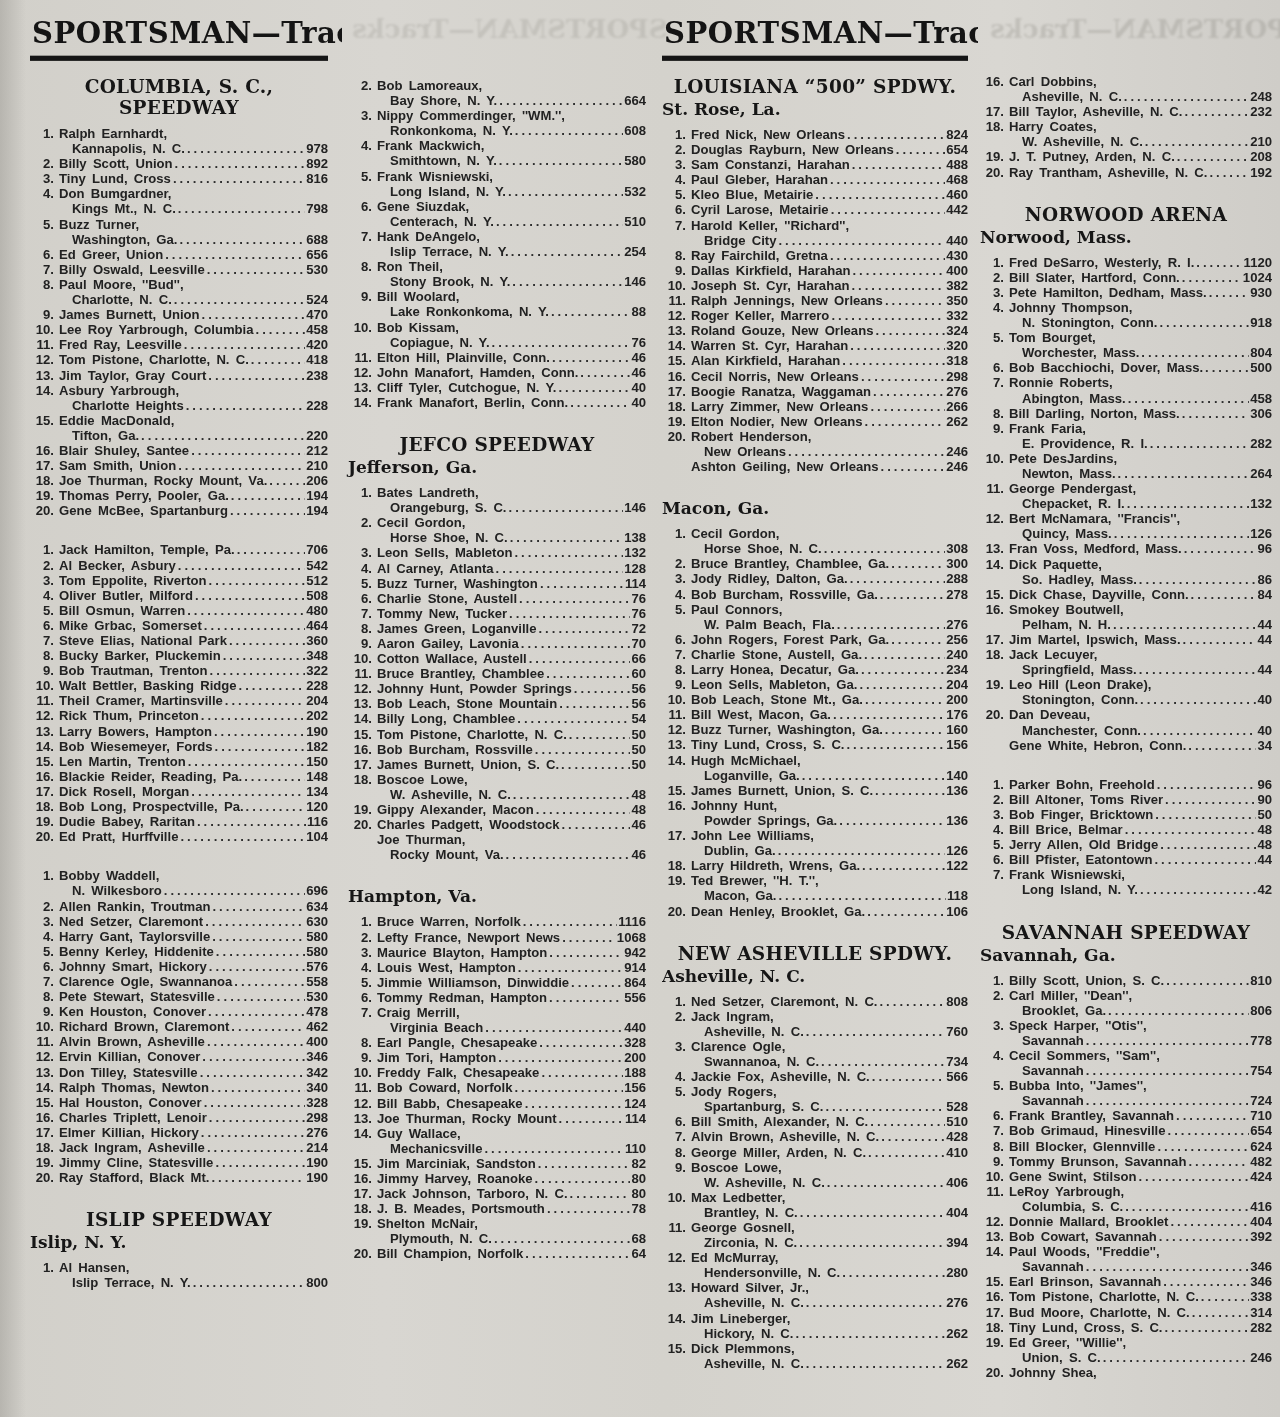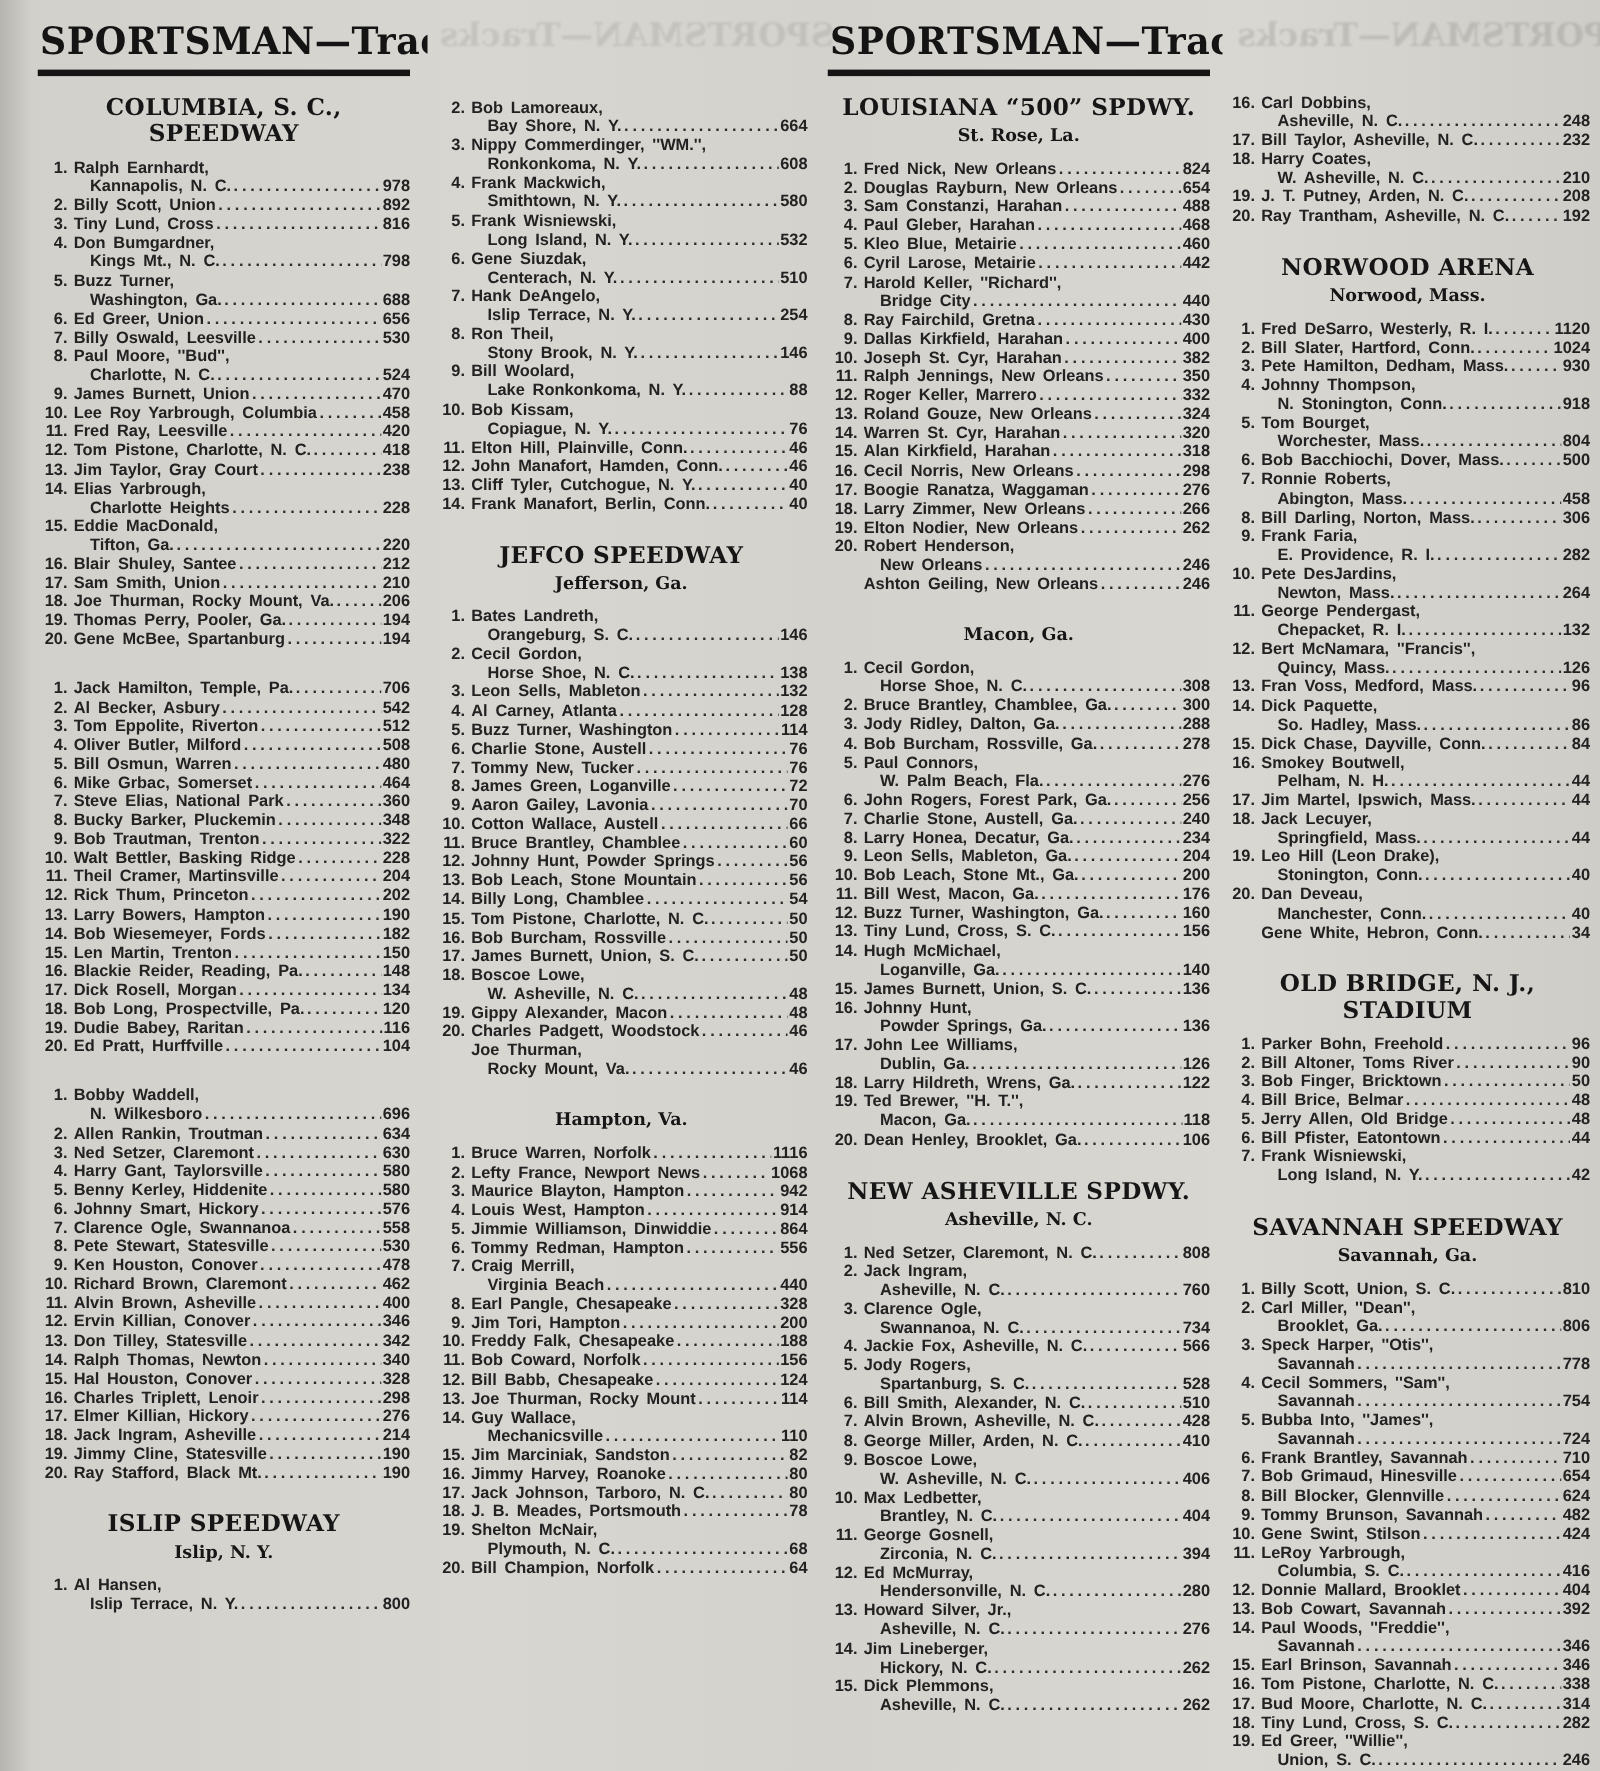--- a/index.html
+++ b/index.html
@@ -27,21 +27,21 @@
     transform:scaleY(1.04);color:#141414;
   }
   .section{margin-bottom:24px;}
   .stitle{
     font-family:"DejaVu Serif",serif;font-weight:700;
     font-size:18.5px;line-height:21px;text-align:center;
     margin:12px 0 2px 0;color:#161616;letter-spacing:.3px;
   }
   .ssub{
     font-family:"DejaVu Serif",serif;font-weight:700;
-    font-size:14px;line-height:20px;text-align:center;
+    font-size:17px;line-height:20px;
     margin:0;color:#161616;
   }
   .entries{margin-top:8px;}
   .row{
     display:flex;align-items:baseline;
     font-size:13.1px;line-height:15.1px;font-weight:700;
     word-spacing:2.6px;color:#222;
   }
   .num{flex:0 0 24px;text-align:right;padding-right:5px;white-space:nowrap;}
   .txt{white-space:nowrap;}
@@ -162,21 +162,21 @@
             <span class="pts">418</span>
           </div>
           <div class="row">
             <span class="num">13.</span>
             <span class="txt">Jim Taylor, Gray Court</span>
             <span class="dots"></span>
             <span class="pts">238</span>
           </div>
           <div class="row">
             <span class="num">14.</span>
-            <span class="txt">Elias Yarbrough,</span>
+            <span class="txt">Asbury Yarbrough,</span>
           </div>
           <div class="row cont">
             <span class="num"></span>
             <span class="txt ind">Charlotte Heights</span>
             <span class="dots"></span>
             <span class="pts">228</span>
           </div>
           <div class="row">
             <span class="num">15.</span>
             <span class="txt">Eddie MacDonald,</span>
@@ -1538,21 +1538,20 @@
           </div>
           <div class="row">
             <span class="num"></span>
             <span class="txt">Gene White, Hebron, Conn.</span>
             <span class="dots"></span>
             <span class="pts">34</span>
           </div>
         </div>
       </div>
       <div class="section">
-        <h2 class="stitle">OLD BRIDGE, N. J., STADIUM</h2>
         <div class="entries">
           <div class="row">
             <span class="num">1.</span>
             <span class="txt">Parker Bohn, Freehold</span>
             <span class="dots"></span>
             <span class="pts">96</span>
           </div>
           <div class="row">
             <span class="num">2.</span>
             <span class="txt">Bill Altoner, Toms River</span>

